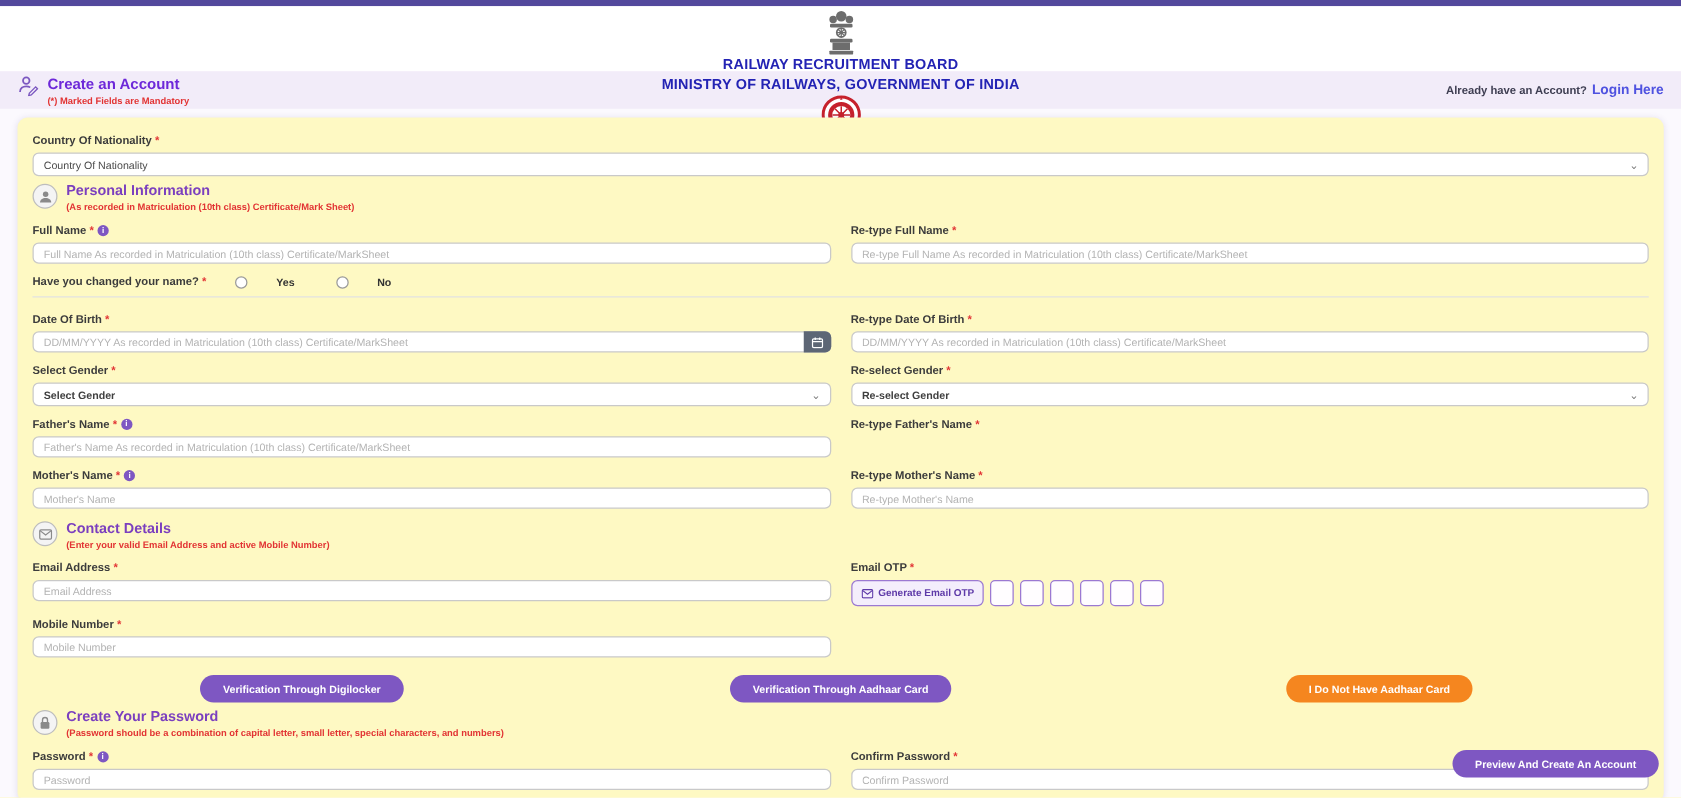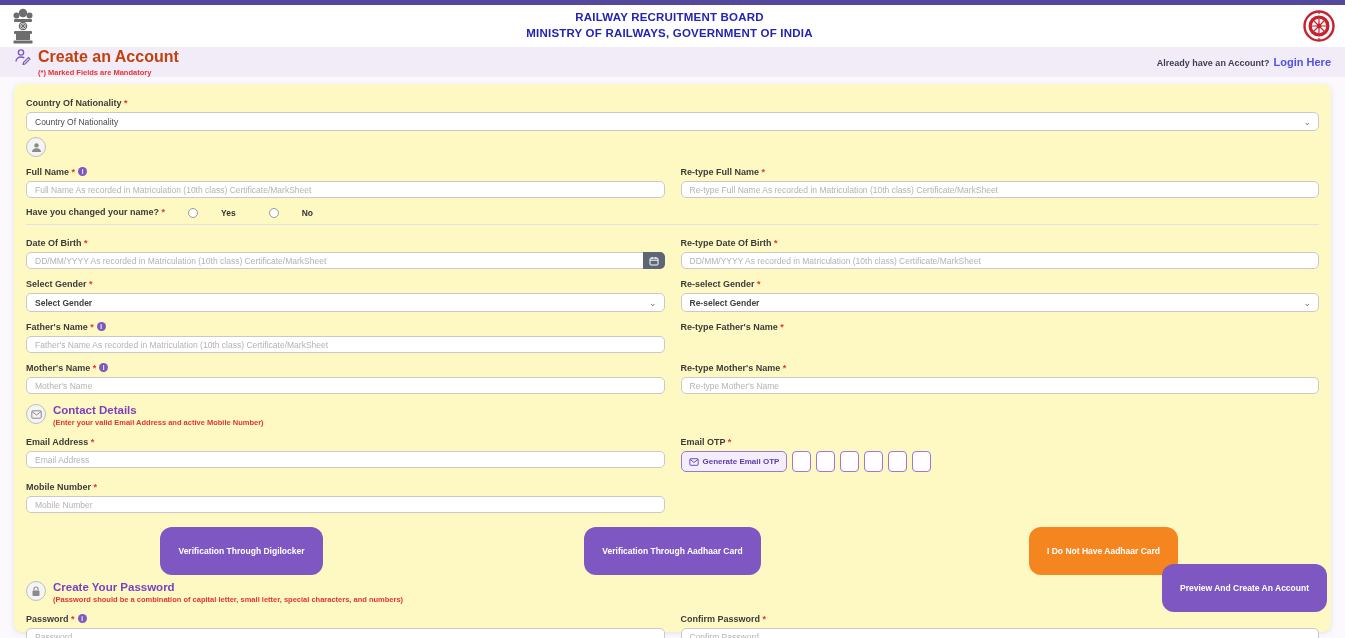--- a/index.html
+++ b/index.html
@@ -3,25 +3,25 @@
 <meta charset="utf-8">
 <style>
   :root{
     --accent:#7e57c2; --accent-dark:#6a3fb5; --accent-light:#f4eefc;
     --title-blue:#2323b4; --red:#e23434; --orange:#f5861f;
     --border:#c9c9c9; --label:#3c3c3c; --ph:#b3b3b3;
   }
   *{box-sizing:border-box;margin:0;padding:0;font-family:"Liberation Sans",sans-serif;}
   body{width:1345px;height:638px;background:#fbf9fe;overflow:hidden;}
   .topstrip{height:5px;background:#53489c;}
-  .header{height:42px;background:#fff;display:flex;align-items:center;padding:2px 10px;}
+  .header{height:52px;background:#fff;display:flex;align-items:center;padding:2px 10px;flex-direction:column;}
   .header-title{flex:1;text-align:center;color:var(--title-blue);font-weight:bold;font-size:11.5px;line-height:1.35;letter-spacing:.2px;}
   .subheader{height:30px;background:#f2ecf9;display:flex;align-items:center;justify-content:space-between;padding:2px 14px;}
   .sh-left{display:flex;align-items:flex-start;gap:7px;}
-  .sh-title{color:#c2410c;font-weight:bold;font-size:16px;}
+  .sh-title{color:#6d28d9;font-weight:bold;font-size:12px;}
   .sh-note{color:var(--red);font-size:7.5px;font-weight:bold;margin-top:2px;}
   .sh-right{font-size:9px;color:#3e3e52;font-weight:bold;}
   .sh-right a{color:#4f52e0;font-size:11px;text-decoration:none;font-weight:bold;margin-left:4px;cursor:pointer;}
   .card{position:relative;background:#fef9c3;margin:7px 14px 6px;border-radius:8px;box-shadow:0 1px 5px rgba(90,70,140,.15);padding:8px 12px;height:548px;}
   .lbl{font-size:9px;color:var(--label);font-weight:bold;line-height:11px;display:inline-block;}
   .lbl::after{content:" *";color:var(--red);}
   .field{margin-bottom:4px;}
   .inp{width:100%;height:17px;border:1px solid var(--border);border-radius:5px;font-size:8.5px;color:#333;padding:0 8px;outline:none;margin-top:2px;background:#fff;display:block;}
   .inp::placeholder{color:var(--ph);}
   .selwrap{position:relative;margin-top:2px;}
@@ -37,21 +37,21 @@
   .radio{width:10px;height:10px;border:1px solid #9a9a9a;border-radius:50%;background:#fff;cursor:pointer;}
   .radio-lbl{font-size:8.5px;color:#333;font-weight:bold;margin-right:10px;}
   .divider{border-top:1px solid #e2e2e2;margin:6px 0 7px;}
   .datewrap{position:relative;margin-top:2px;}
   .datewrap .inp{margin-top:0;padding-right:26px;}
   .calbtn{position:absolute;right:0;top:0;height:17px;width:22px;background:#5d6675;border-radius:0 5px 5px 0;display:flex;align-items:center;justify-content:center;cursor:pointer;}
   .otp-row{display:flex;align-items:flex-start;gap:5px;margin-top:2px;}
   .gen-btn{display:flex;align-items:center;gap:4px;border:1.5px solid #9b79d2;background:var(--accent-light);color:#5e3aa8;font-size:8px;font-weight:bold;border-radius:5px;padding:0 7px;height:21px;cursor:pointer;white-space:nowrap;}
   .otp-box{width:19px;height:21px;border:1.5px solid #9b79d2;border-radius:4px;background:#fffdff;}
   .btn-row{display:grid;grid-template-columns:1fr 1fr 1fr;justify-items:center;margin:10px 0 4px;}
-  .pill{border:none;color:#fff;font-size:8.5px;font-weight:bold;border-radius:12px;padding:19px 18px;cursor:pointer;}
+  .pill{border:none;color:#fff;font-size:8.5px;font-weight:bold;border-radius:12px;padding:6px 18px;cursor:pointer;}
   .pill.purple{background:var(--accent);}
   .pill.orange{background:var(--orange);}
   .submit{position:absolute;right:4px;bottom:20px;}
   svg{display:block;}
 </style>
 </head>
 <body>
 
 <div class="topstrip"></div>
 
@@ -123,20 +123,24 @@
     </div>
   </div>
 
   <div class="sect">
     <span class="sect-icon">
       <svg width="11" height="11" viewBox="0 0 11 11" fill="#8a8a8a">
           <circle cx="5.5" cy="3.4" r="2.2"></circle>
           <path d="M1 10c0-2.4 2-3.7 4.5-3.7S10 7.6 10 10z"></path>
         </svg>
     </span>
+    <div>
+      <div class="sect-title">Personal Information</div>
+      <div class="sect-note">(As recorded in Matriculation (10th class) Certificate/Mark Sheet)</div>
+    </div>
   </div>
 
   <div class="grid">
     <div class="field">
       <span class="lbl">Full Name</span><span class="info">i</span>
       <input class="inp" placeholder="Full Name As recorded in Matriculation (10th class) Certificate/MarkSheet" style="">
     </div>
     <div class="field">
       <span class="lbl">Re-type Full Name</span>
       <input class="inp" placeholder="Re-type Full Name As recorded in Matriculation (10th class) Certificate/MarkSheet" style="">

